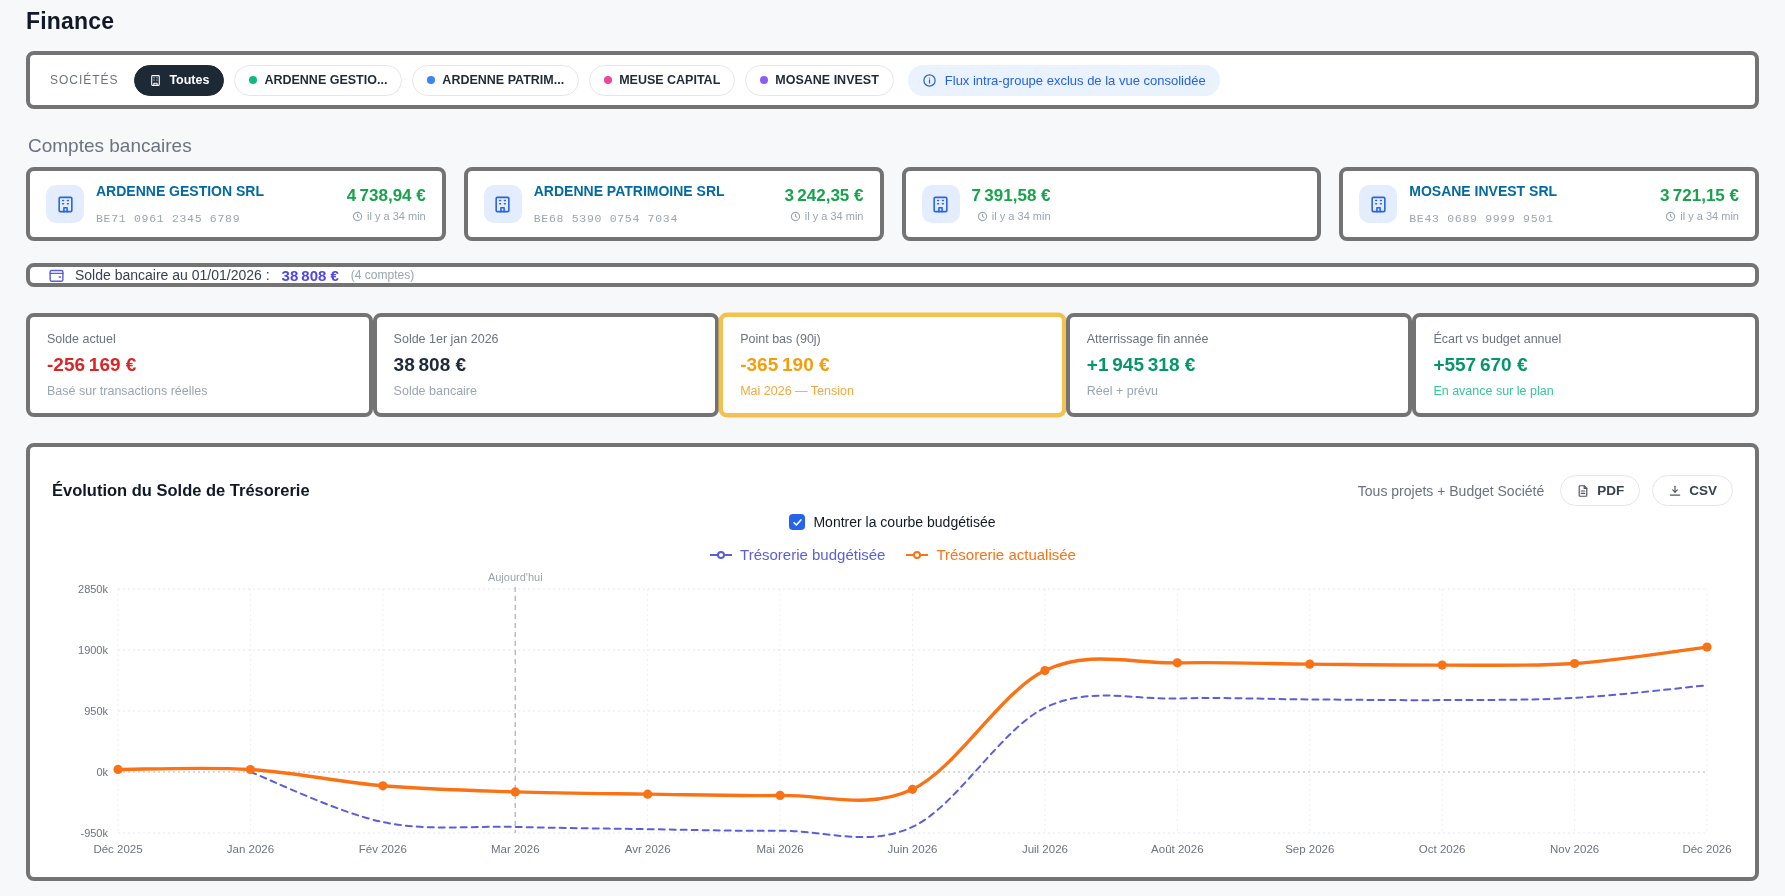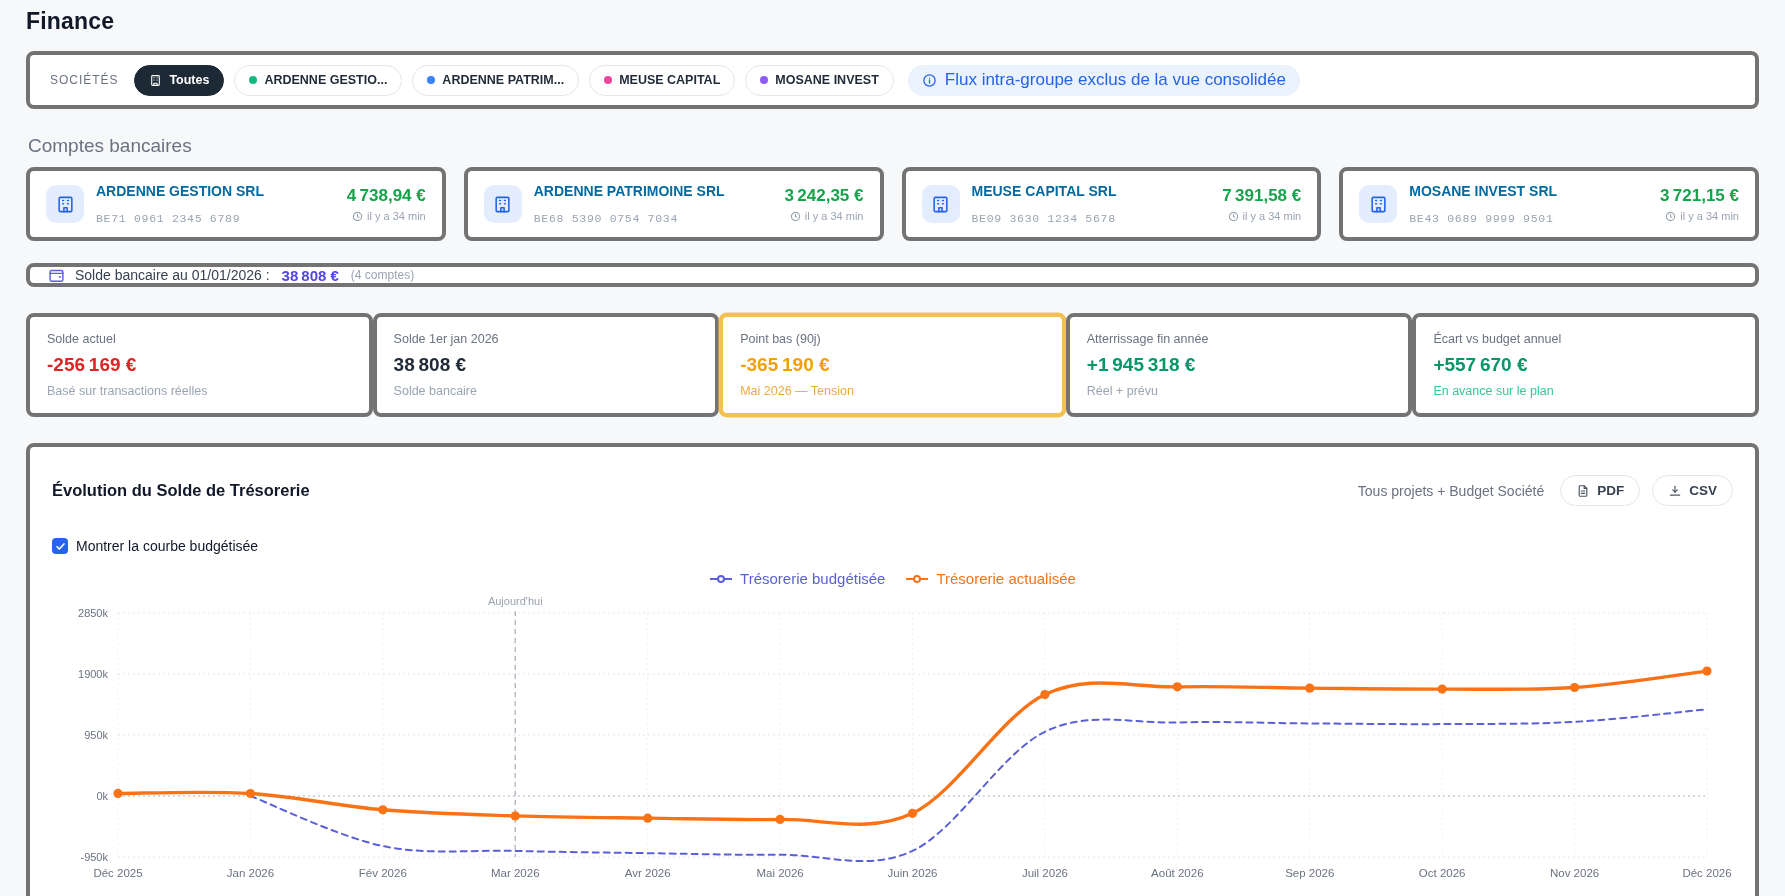--- a/index.html
+++ b/index.html
@@ -8,21 +8,21 @@
   h1.page-title { font-size:23px; font-weight:700; color:#111827; letter-spacing:.2px; margin-bottom:16px; }
 
   .card { background:#fff; border:4px solid #737373; border-radius:8px; }
 
   
   .filter-bar { height:58px; display:flex; align-items:center; gap:10px; padding:0 20px; }
   .filter-label { font-size:12px; color:#6b7280; letter-spacing:.08em; margin-right:6px; }
   .chip { display:inline-flex; align-items:center; gap:7px; height:31px; padding:0 14px; border-radius:16px; border:1px solid #e3e7ec; background:#fff; font-size:12.5px; font-weight:600; color:#1f2937; cursor:pointer; white-space:nowrap; }
   .chip-dark { background:#1e2936; border-color:#1e2936; color:#fff; }
   .dot { width:8px; height:8px; border-radius:50%; flex:0 0 auto; }
-  .info-badge { display:inline-flex; align-items:center; gap:8px; height:31px; padding:0 14px; border-radius:16px; background:#e9f2fd; color:#2563eb; font-size:17px; margin-left:4px; white-space:nowrap; }
+  .info-badge { display:inline-flex; align-items:center; gap:8px; height:31px; padding:0 14px; border-radius:16px; background:#e9f2fd; color:#2563eb; font-size:13px; margin-left:4px; white-space:nowrap; }
 
   
   .section-label { font-size:19px; color:#6b7280; margin:26px 0 10px 2px; }
   .accounts-row { display:flex; gap:18px; }
   .account-card { flex:1; height:74px; display:flex; align-items:center; padding:0 16px; gap:12px; }
   .account-icon { width:38px; height:38px; border-radius:10px; background:#e4edfd; display:flex; align-items:center; justify-content:center; color:#2563eb; flex:0 0 auto; }
   .account-main { flex:1; min-width:0; }
   .account-name { font-size:14px; font-weight:700; color:#0369a1; white-space:nowrap; }
   .account-iban { font-size:11.5px; color:#9aa4b2; font-family:"Liberation Mono","DejaVu Sans Mono",monospace; letter-spacing:.06em; margin-top:13px; white-space:nowrap; }
   .account-right { text-align:right; flex:0 0 auto; }
@@ -44,21 +44,21 @@
   .kpi-highlight { border-color:#f3c14f; box-shadow:0 0 0 0.5px #f3c14f; }
 
   
   .chart-card { margin-top:26px; padding:28px 22px 12px 22px; }
   .chart-header { display:flex; align-items:center; justify-content:space-between; }
   .chart-title { font-size:16.5px; font-weight:700; color:#111827; }
   .chart-header-right { display:flex; align-items:center; gap:12px; }
   .scope-label { font-size:14px; color:#6b7280; margin-right:4px; }
   .pill-btn { display:inline-flex; align-items:center; gap:7px; height:31px; padding:0 15px; border-radius:16px; border:1px solid #e3e7ec; background:#fff; font-size:13.5px; font-weight:600; color:#374151; cursor:pointer; }
   .pill-btn svg { color:#4b5563; }
-  .checkbox-row { display:flex; justify-content:flex-start; align-items:center; gap:8px; margin-top:32px; }
+  .checkbox-row { display:flex; justify-content:center; align-items:center; gap:8px; margin-top:8px; }
   .checkbox { width:16px; height:16px; border-radius:4px; background:#2563eb; display:flex; align-items:center; justify-content:center; cursor:pointer; }
   .checkbox-label { font-size:14px; color:#111827; }
   .legend-row { display:flex; justify-content:center; align-items:center; gap:20px; margin-top:16px; }
   .legend-item { display:inline-flex; align-items:center; gap:7px; font-size:15px; }
   .legend-budget { color:#5a5fd8; }
   .legend-actual { color:#f97316; }
   .chart-wrap { margin-top:6px; }
   svg text { font-family:"Liberation Sans","DejaVu Sans",sans-serif; }
 </style>
 </head>
@@ -163,24 +163,20 @@
       </span>
     </div>
 
     <div class="card account-card">
       <span class="account-icon">
         <svg width="19" height="19" viewBox="0 0 24 24" fill="none" stroke="currentColor" stroke-width="2" stroke-linecap="round" stroke-linejoin="round">
             <rect x="4" y="3" width="16" height="18" rx="1.5"></rect>
             <path d="M10 21v-5h4v5"></path>
             <path d="M8.5 7h1M14.5 7h1M8.5 11h1M14.5 11h1"></path>
           </svg>
-      </span>
-      <span class="account-main">
-        <div class="account-name">MEUSE CAPITAL SRL</div>
-        <div class="account-iban">BE09 3630 1234 5678</div>
       </span>
       <span class="account-right">
         <div class="account-balance">7 391,58 €</div>
         <div class="account-updated">
           <span style="display:inline-flex;">
               <svg width="11" height="11" viewBox="0 0 24 24" fill="none" stroke="#9aa4b2" stroke-width="2.4" stroke-linecap="round">
                 <circle cx="12" cy="12" r="9"></circle>
                 <path d="M12 7v5l3 2"></path>
               </svg>
             </span>

